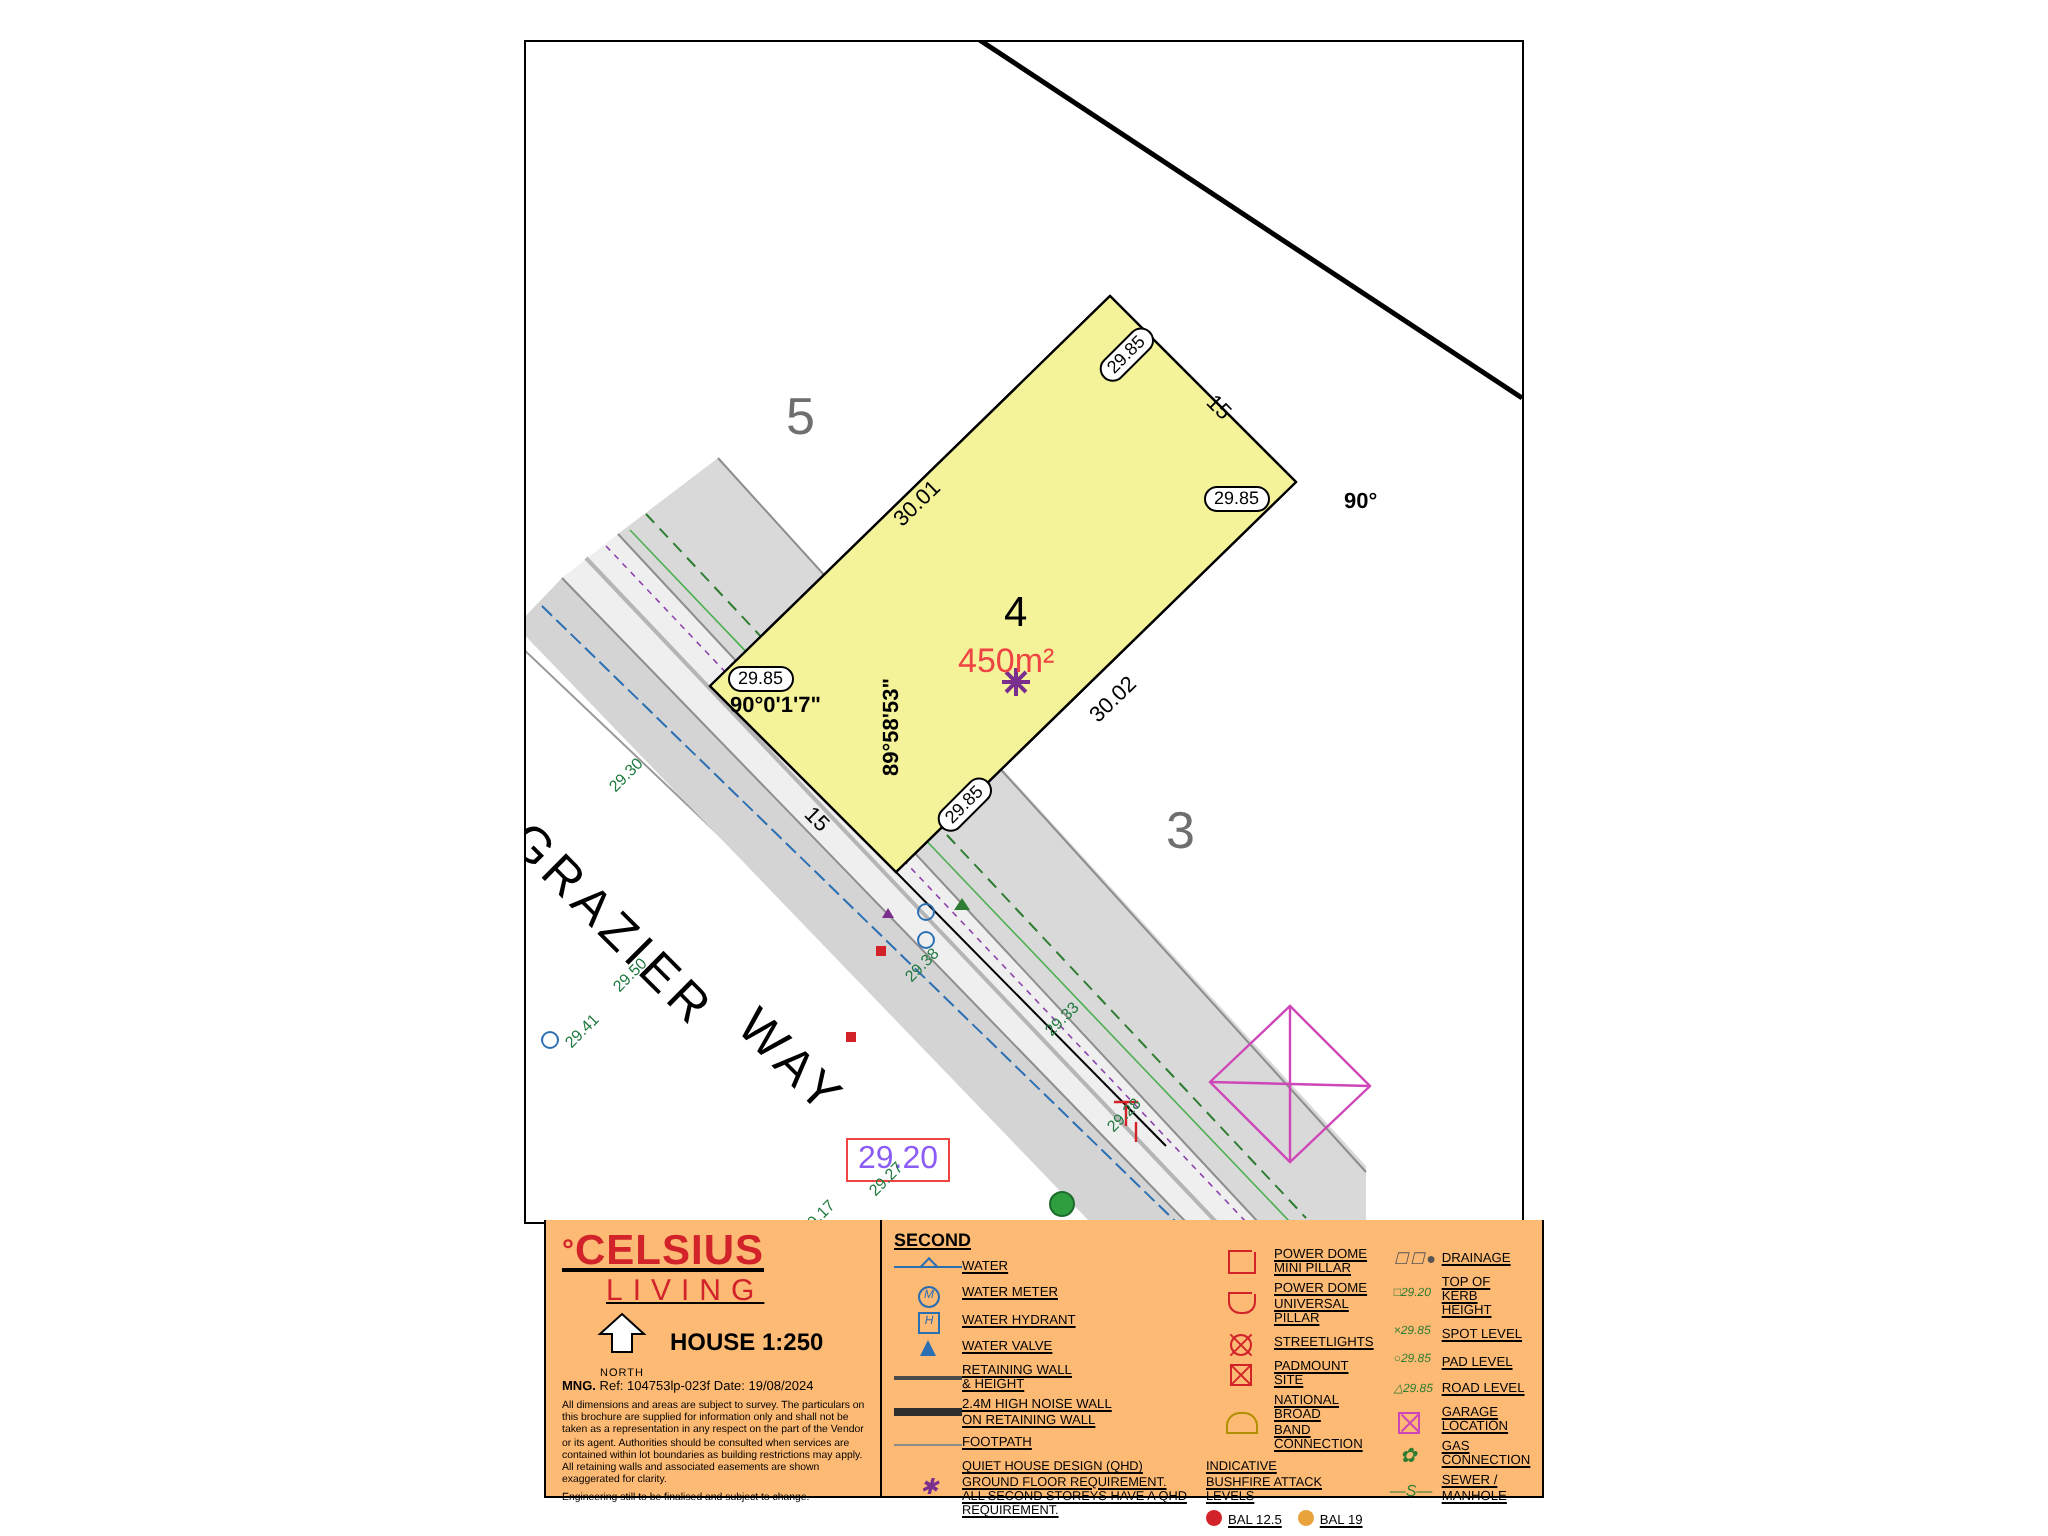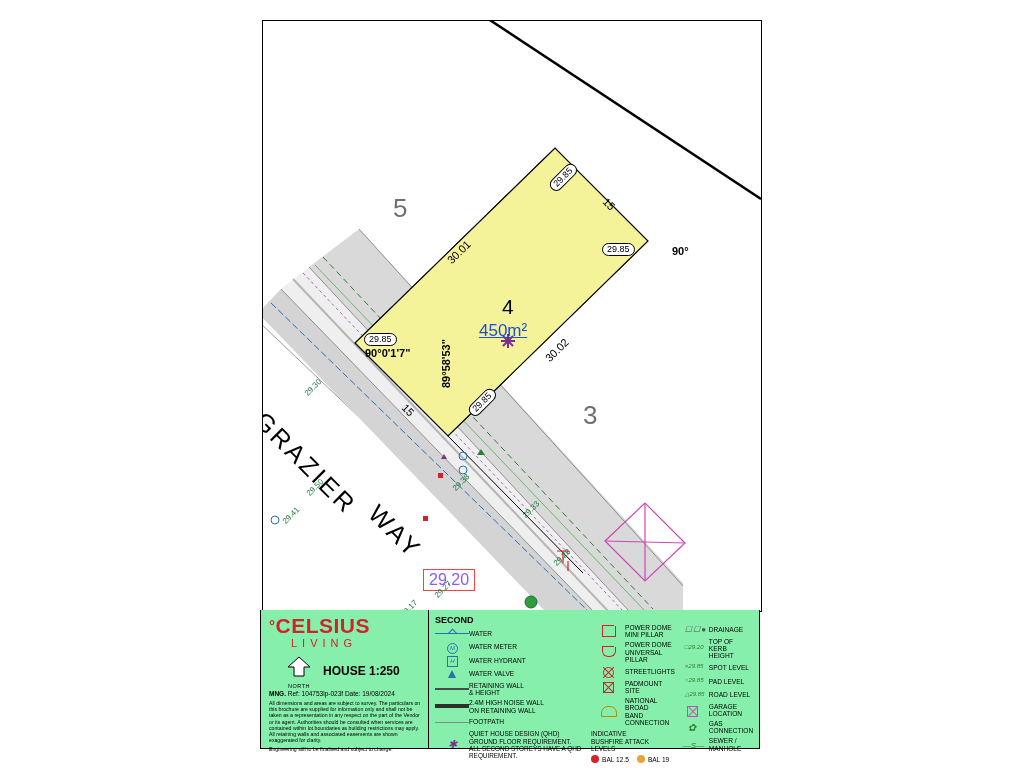--- a/index.html
+++ b/index.html
@@ -7,34 +7,34 @@
   #page{position:relative;width:1024px;height:768px;background:#ffffff;}
 
   
   .plan-frame{position:absolute;left:262px;top:20px;width:498px;height:590px;border:1px solid #000;background:#fff;overflow:hidden;}
   .plan-svg{position:absolute;left:0;top:0;}
 
   
   .lbl{position:absolute;white-space:nowrap;}
   .lot-num{font-size:26px;color:#6f6f6f;font-weight:400;}
   .lot-num-hl{font-size:21px;color:#000;font-weight:400;}
-  .lot-area{font-size:17px;color:#1d4ed8;text-decoration:underline;}
+  .lot-area{font-size:17px;color:#ef4444;}
   .dim{font-size:11px;color:#000;}
   .bearing{font-size:11px;color:#000;font-weight:700;}
   .lvl-pill{position:absolute;font-size:9px;color:#000;background:#fff;border:1px solid #000;border-radius:8px;padding:0 4px;line-height:11px;white-space:nowrap;}
   .spot-small{position:absolute;font-size:8px;color:#1f7a3f;white-space:nowrap;}
   .road-name{position:absolute;font-size:25px;letter-spacing:3px;color:#000;}
   .kerb-box{position:absolute;font-size:16px;color:#8b5cf6;border:1px solid #ef4444;background:#fff;padding:1px 5px;}
 
   
-  .info{position:absolute;left:260px;top:610px;width:498px;height:138px;border:1px solid #000;border-top:none;background:#86efac;display:flex;}
+  .info{position:absolute;left:272px;top:610px;width:498px;height:138px;border:1px solid #000;border-top:none;background:#fdba74;display:flex;text-decoration:underline;}
   .info-left{width:168px;border-right:1px solid #000;position:relative;padding:6px 6px 0 8px;box-sizing:border-box;}
   .brand{font-size:21px;font-weight:700;color:#d2232a;letter-spacing:.5px;line-height:20px;}
   .brand .deg{font-size:15px;vertical-align:top;}
-  .brand-sub{font-size:11px;color:#d2232a;letter-spacing:5px;margin-left:22px;margin-top:1px;}
+  .brand-sub{font-size:15px;color:#d2232a;letter-spacing:5px;margin-left:22px;margin-top:1px;}
   .northarrow{position:absolute;left:18px;top:46px;width:40px;text-align:center;}
   .north-txt{font-size:5.5px;letter-spacing:.5px;color:#000;margin-top:1px;}
   .scale{position:absolute;left:62px;top:54px;font-size:12px;font-weight:700;color:#000;}
   .mng{position:absolute;left:8px;top:80px;font-size:6.5px;color:#000;font-weight:700;}
   .mng span{font-weight:400;}
   .fineprint{position:absolute;left:8px;top:90px;width:156px;font-size:5.2px;line-height:6.2px;color:#000;}
   .fineprint .last{margin-top:3px;}
 
   .info-mid{width:160px;border-right:0;padding:5px 4px 0 6px;box-sizing:border-box;}
   .legend-title{font-size:9px;font-weight:700;color:#000;margin-bottom:3px;}

